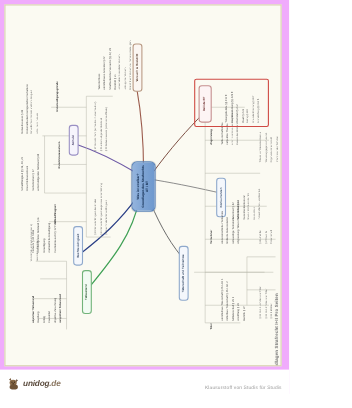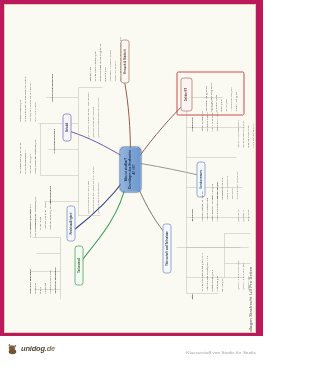--- a/index.html
+++ b/index.html
@@ -12,21 +12,21 @@
     width: 263px;
     height: 371px;
     overflow: hidden;
     font-family: "Liberation Sans", sans-serif;
   }
 
   #page {
     position: relative;
     width: 263px;
     height: 358px;
-    background: #be185d;
+    background: #f0abfc;
   }
 
   
   .sheet {
     position: absolute;
     left: 4px;
     top: 4px;
     width: 252px;
     height: 329px;
     background: #fbfaf2;

